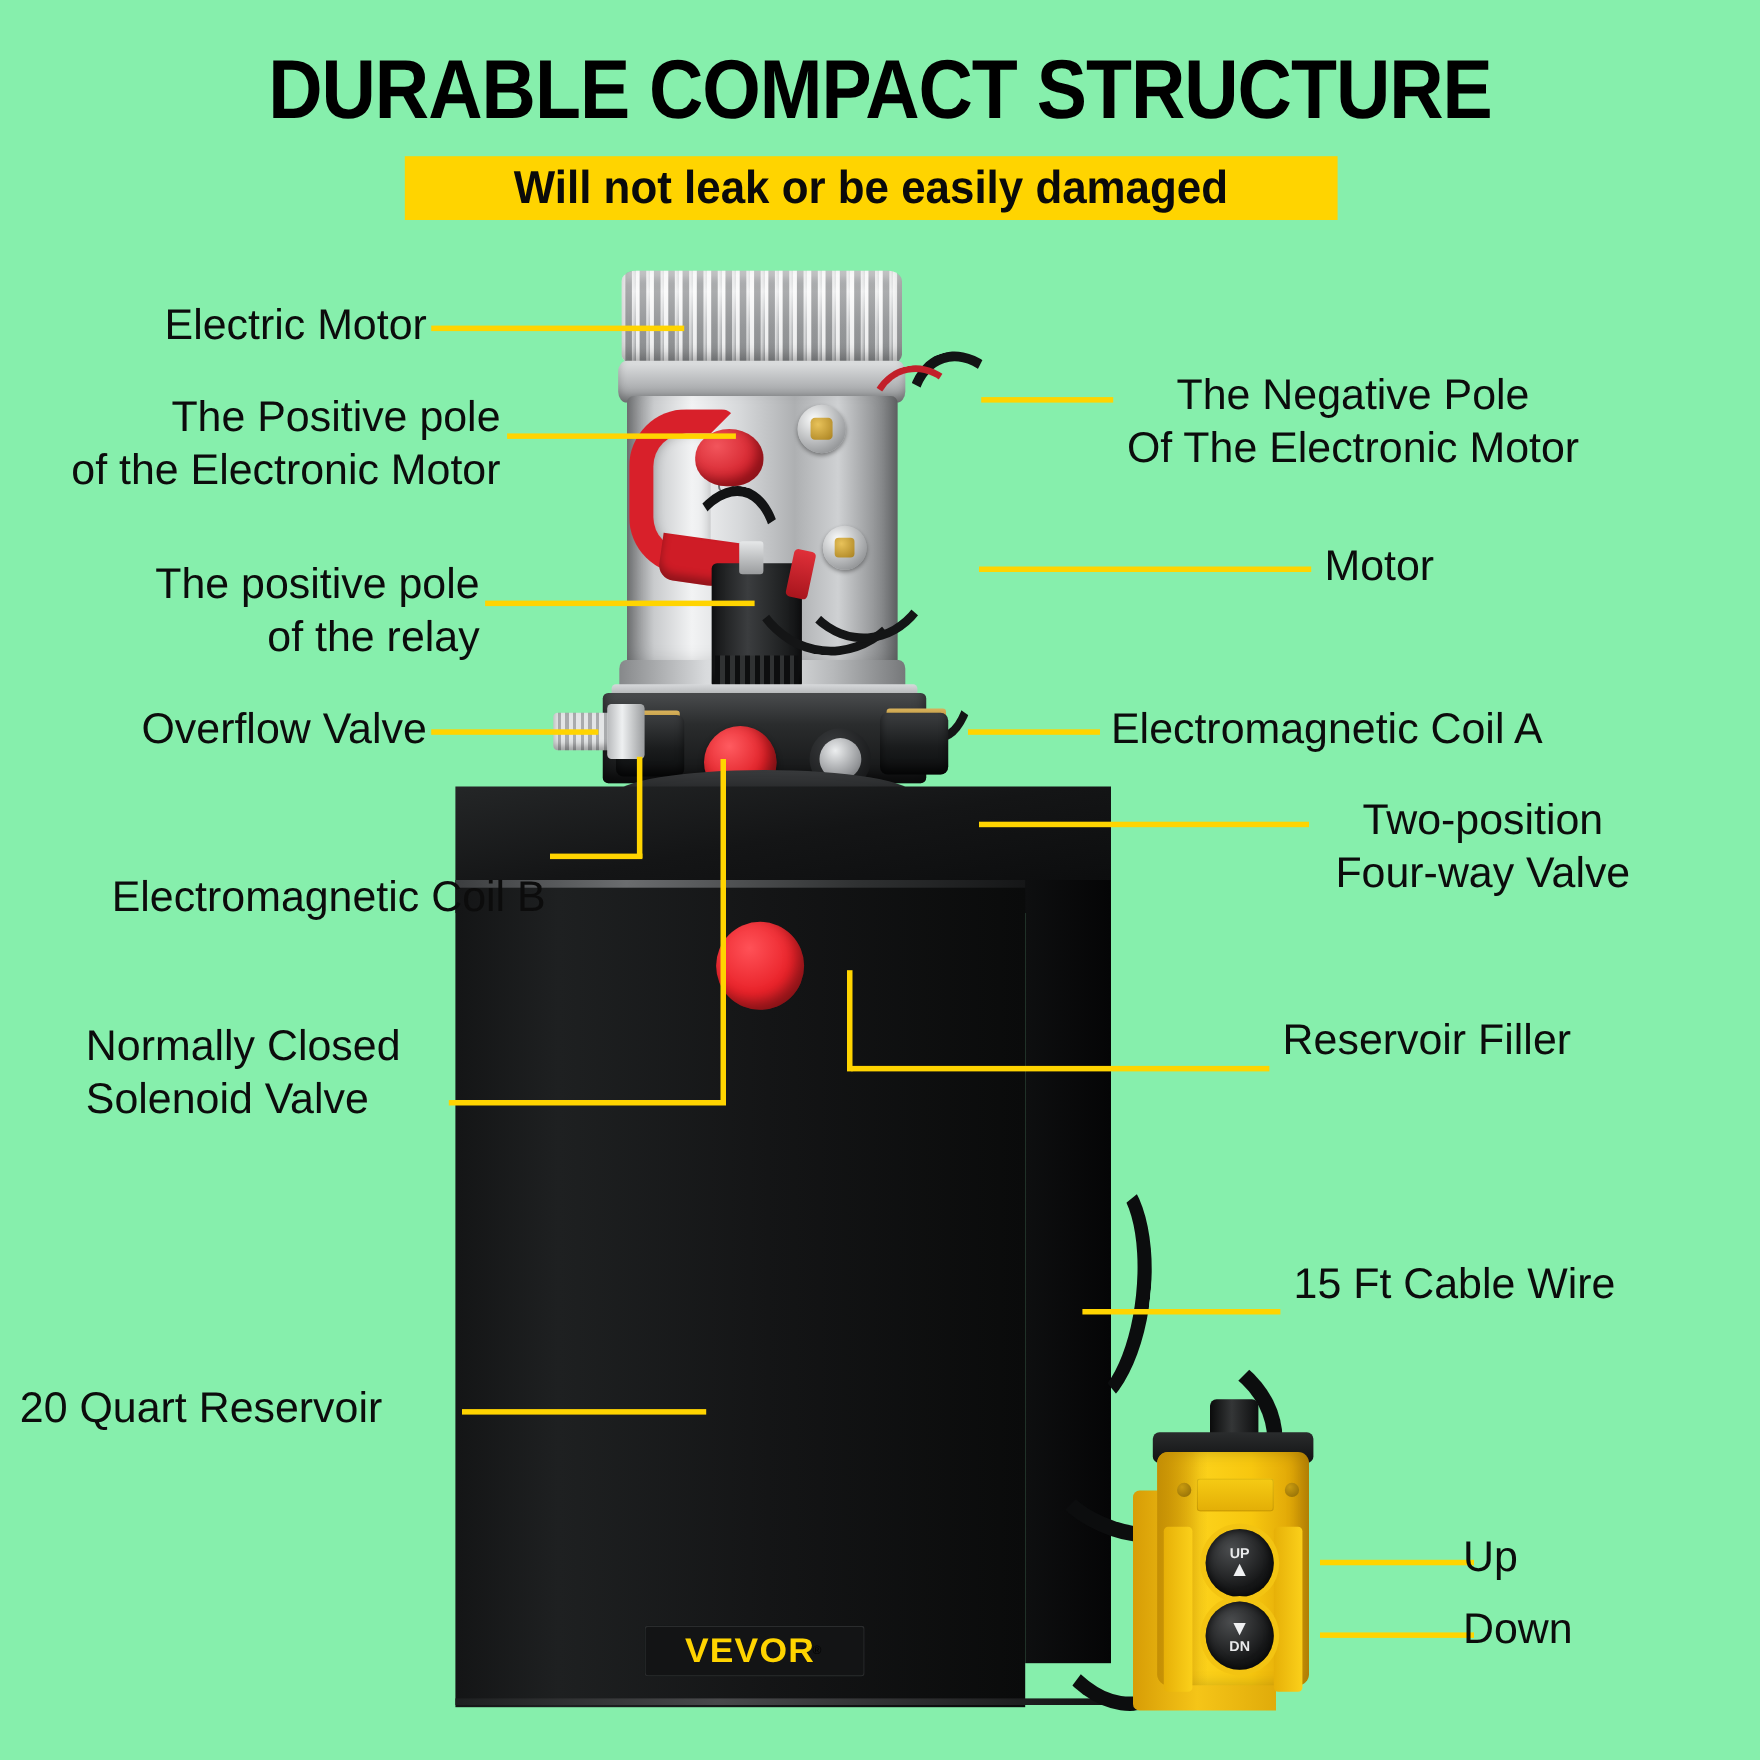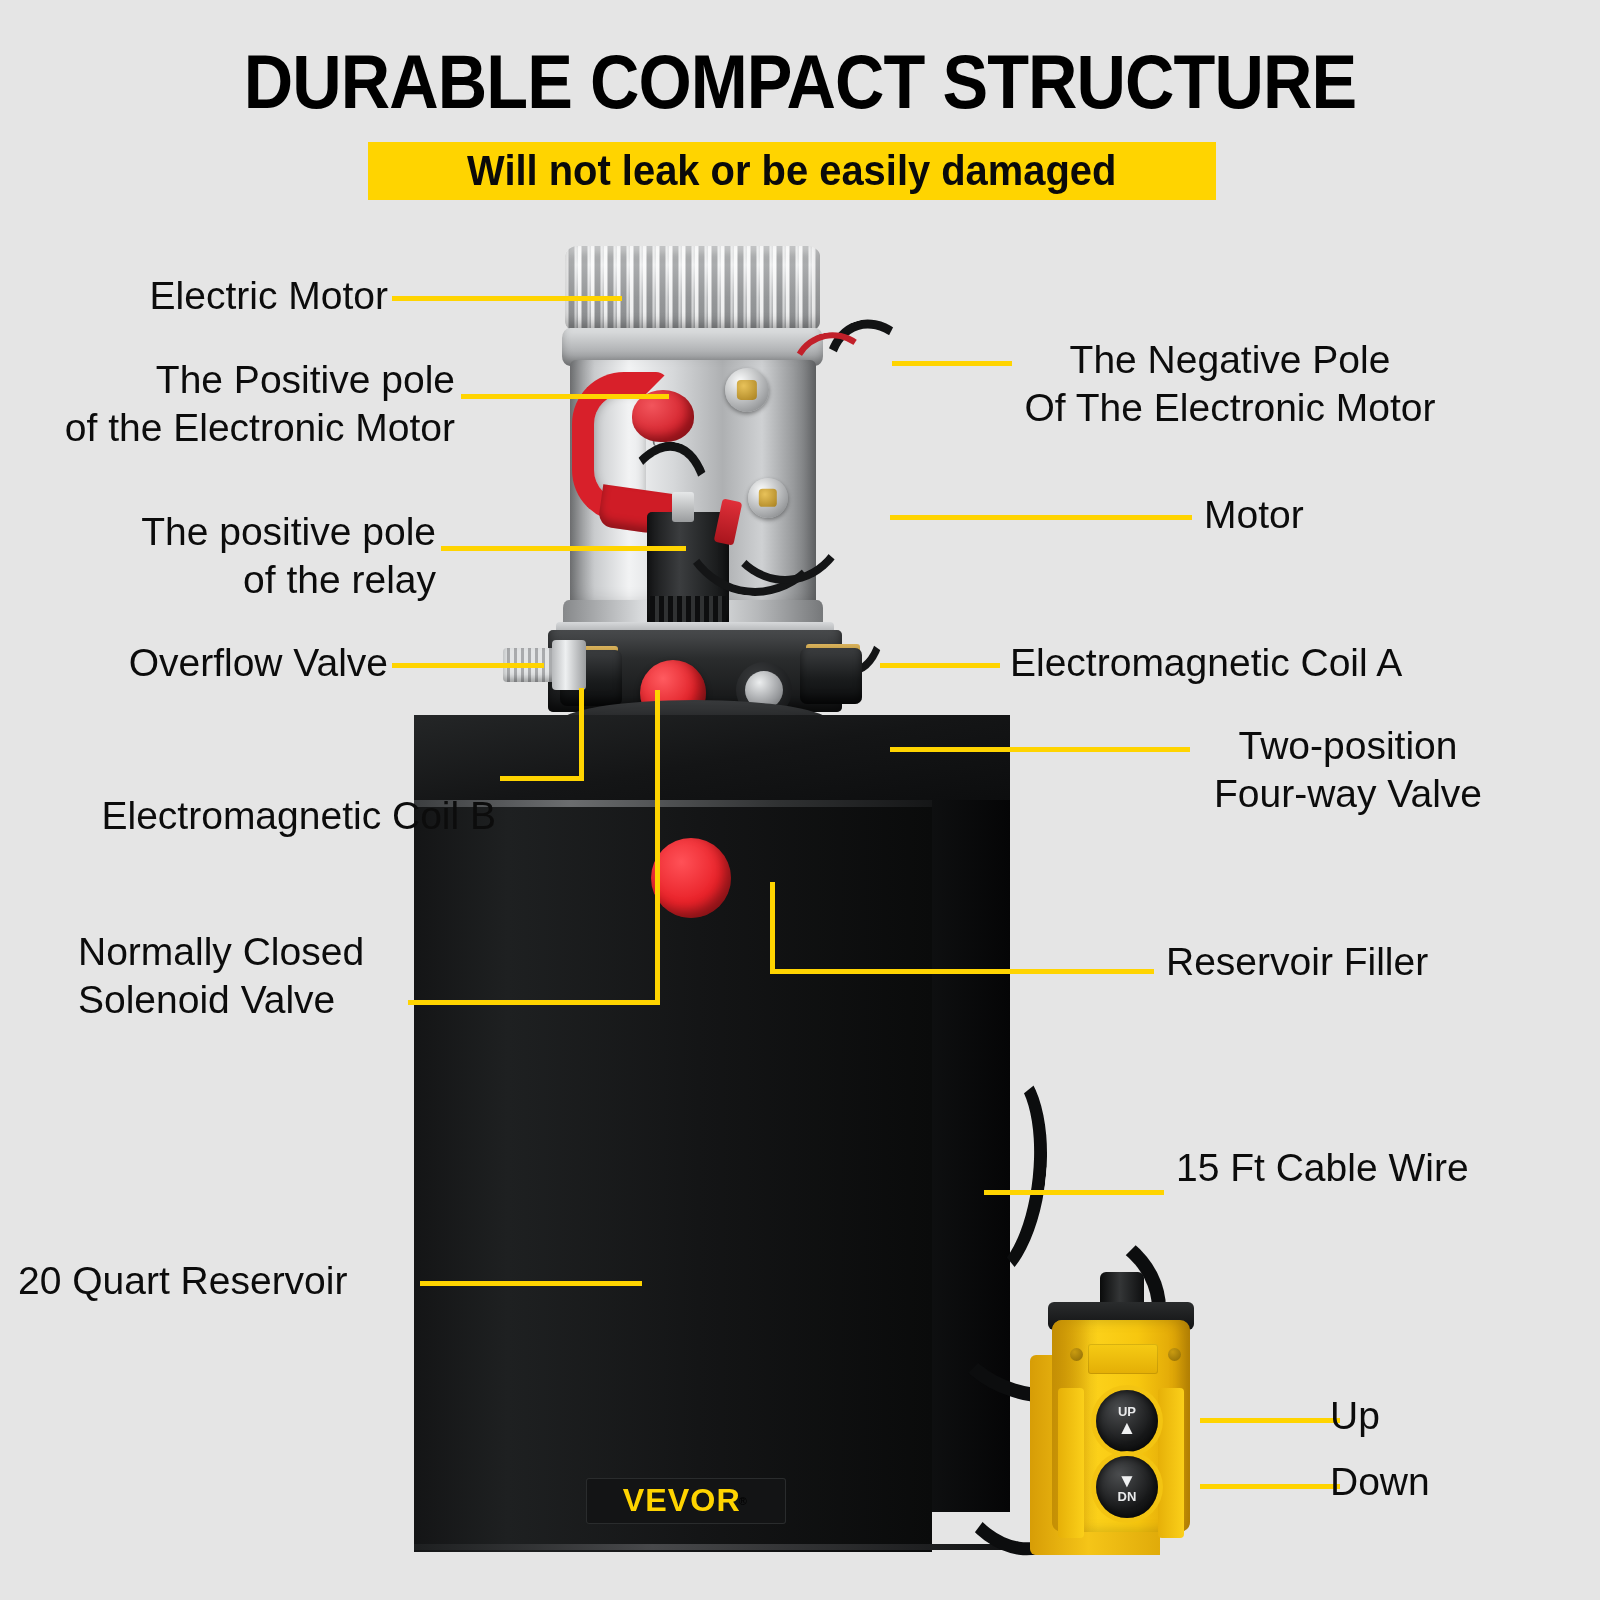--- a/index.html
+++ b/index.html
@@ -1,19 +1,19 @@
 <!DOCTYPE html>
 <html><head>
 <meta charset="utf-8">
 <title>Durable Compact Structure</title>
 <style>
   html,body{margin:0;padding:0;background:#fff;}
   body{width:1600px;height:1600px;overflow:hidden;
        font-family:"Liberation Sans","DejaVu Sans",sans-serif;}
-  #stage{position:relative;width:1600px;height:1600px;background:#e5e5e5;}
+  #stage{position:relative;width:1600px;height:1600px;background:#86efac;}
 
   
   .title{position:absolute;left:0;top:38px;width:1600px;text-align:center;
          font-family:"Liberation Sans","DejaVu Sans",sans-serif;
          font-weight:bold;font-size:76px;letter-spacing:-1px;color:#000;
          transform:scaleX(0.90);transform-origin:50% 50%;white-space:nowrap;}
   .subtitle-wrap{position:absolute;left:368px;top:142px;width:848px;height:58px;
          background:#FFD400;display:flex;align-items:center;justify-content:center;}
   .subtitle{font-weight:bold;font-size:42px;color:#0a0a0a;white-space:nowrap;
          transform:scaleX(0.95);transform-origin:50% 50%;}
@@ -361,21 +361,21 @@
 
   <div class="lbl l" style="left:1010px;top:639px;width:560px;">
     <span>Electromagnetic Coil A</span>
   </div>
 
   <div class="lbl c" style="left:1118px;top:722px;width:460px;">
     <div>Two-position</div>
     <div>Four-way Valve</div>
   </div>
 
-  <div class="lbl l" style="left:1166px;top:922px;width:430px;margin-top:16px;">
+  <div class="lbl l" style="left:1166px;top:922px;width:430px;">
     <span>Reservoir Filler</span>
   </div>
 
   <div class="lbl l" style="left:1176px;top:1144px;width:420px;">
     <span>15 Ft Cable Wire</span>
   </div>
 
   <div class="lbl l" style="left:1330px;top:1392px;width:240px;">
     <span>Up</span>
   </div>

